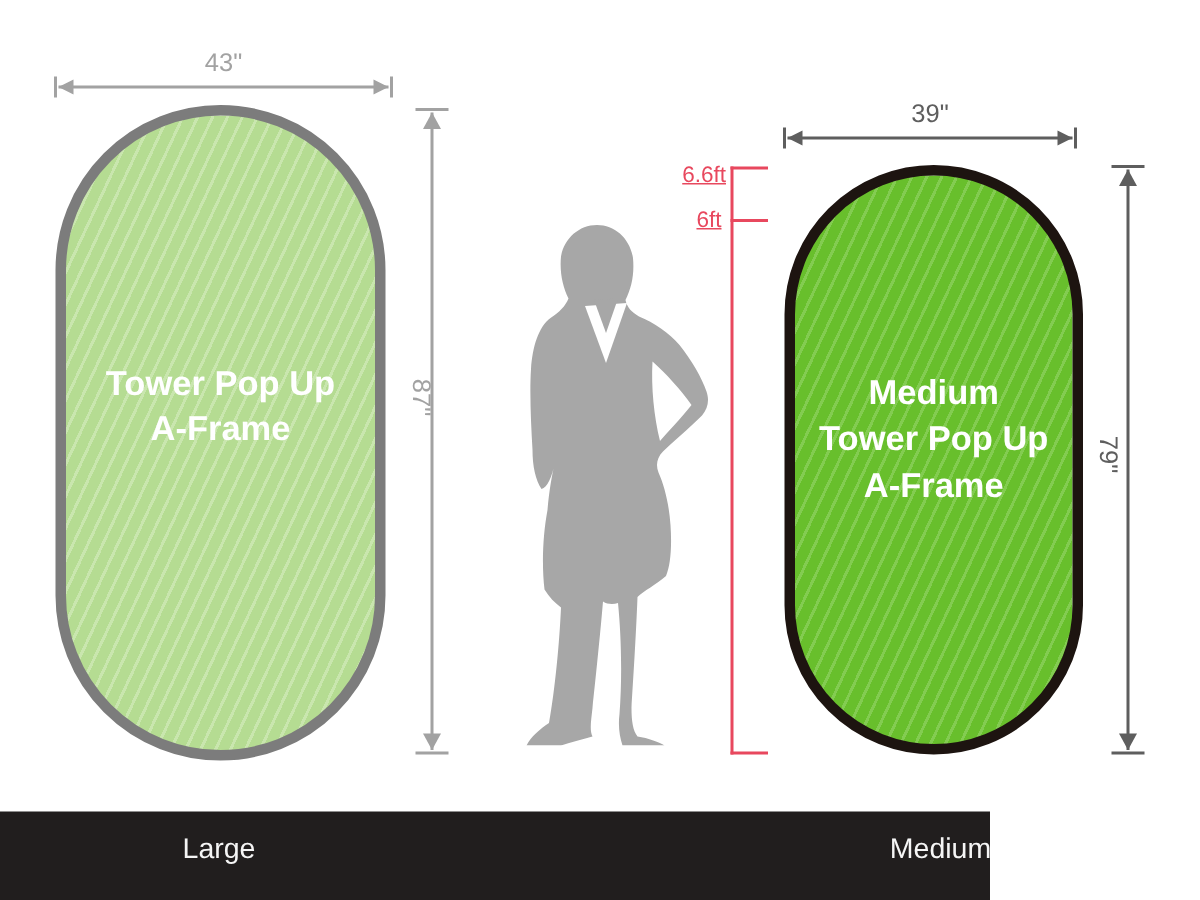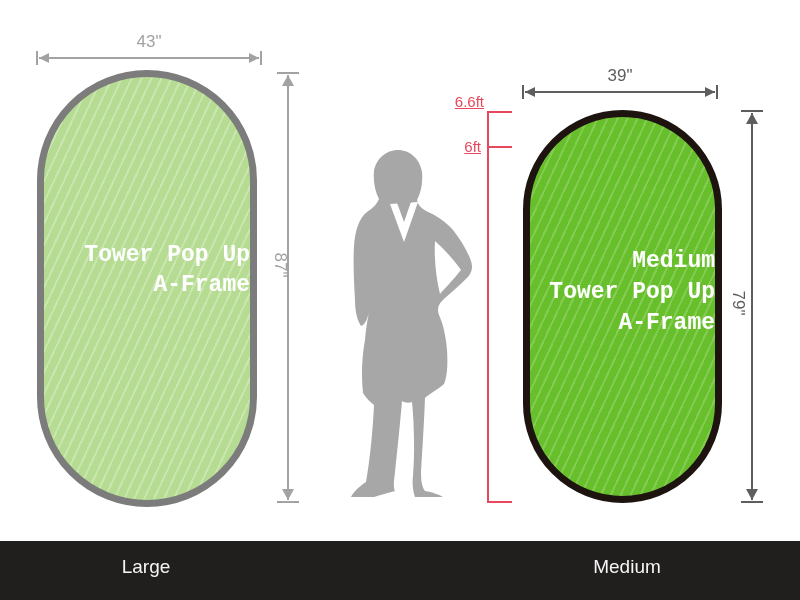--- a/index.html
+++ b/index.html
@@ -20,22 +20,22 @@
       var(--large-stripe) 7px, var(--large-stripe) 9px);
   }
   .capsule-medium{
     left:523px;top:110px;width:199px;height:393px;
     border:7px solid var(--medium-border);border-radius:101px;
     background:repeating-linear-gradient(115deg,
       var(--medium-fill) 0px, var(--medium-fill) 7px,
       var(--medium-stripe) 7px, var(--medium-stripe) 9px);
   }
   .capsule-text{
-    position:absolute;left:0;right:0;text-align:right;
-    color:#ffffff;font-weight:bold;font-size:23px;font-family:Liberation Mono, monospace;
+    position:absolute;left:0;right:0;text-align:center;
+    color:#ffffff;font-weight:bold;font-size:23px;
   }
   .capsule-large .capsule-text{top:163px;line-height:30px;}
   .capsule-medium .capsule-text{top:129px;line-height:31px;}
 
   
   .dim{position:absolute;}
   .dim .line-h{position:absolute;left:3px;right:3px;top:6px;height:2px;}
   .dim .line-v{position:absolute;top:3px;bottom:3px;left:10px;width:2px;}
   .cap-v{position:absolute;top:0;width:2px;height:14px;}
   .cap-h{position:absolute;left:0;width:22px;height:2px;}
@@ -90,28 +90,28 @@
   
   #ruler{left:487px;top:111px;width:25px;height:392px;}
   #ruler .rv{position:absolute;left:0;top:0;bottom:0;width:2px;background:var(--ruler-red);}
   #ruler .rt{position:absolute;left:0;width:25px;height:2px;background:var(--ruler-red);}
   #ruler .rt-top{top:0;}
   #ruler .rt-6ft{top:35px;}
   #ruler .rt-foot{bottom:0;}
   .ruler-label{
     position:absolute;color:var(--ruler-red);font-size:15px;text-align:right;
   }
-  #mark66{left:442px;top:93px;width:42px;text-decoration:underline;}
+  #mark66{left:442px;top:108px;width:42px;text-decoration:underline;}
   #mark6{left:448px;top:138px;width:33px;text-decoration:underline;}
 
   
   #person{left:337px;top:150px;width:136px;height:347px;}
 
   
-  #footer{left:0;top:541px;width:800px;height:59px;background:var(--footer-bg);}
+  #footer{left:0;top:541px;width:660px;height:59px;background:var(--footer-bg);}
   .footer-label{
     position:absolute;top:15px;width:120px;text-align:center;
     color:var(--footer-text);font-size:19px;
   }
   #footer-large{left:86px;}
   #footer-medium{left:567px;}
 </style>
 </head>
 <body>
 

